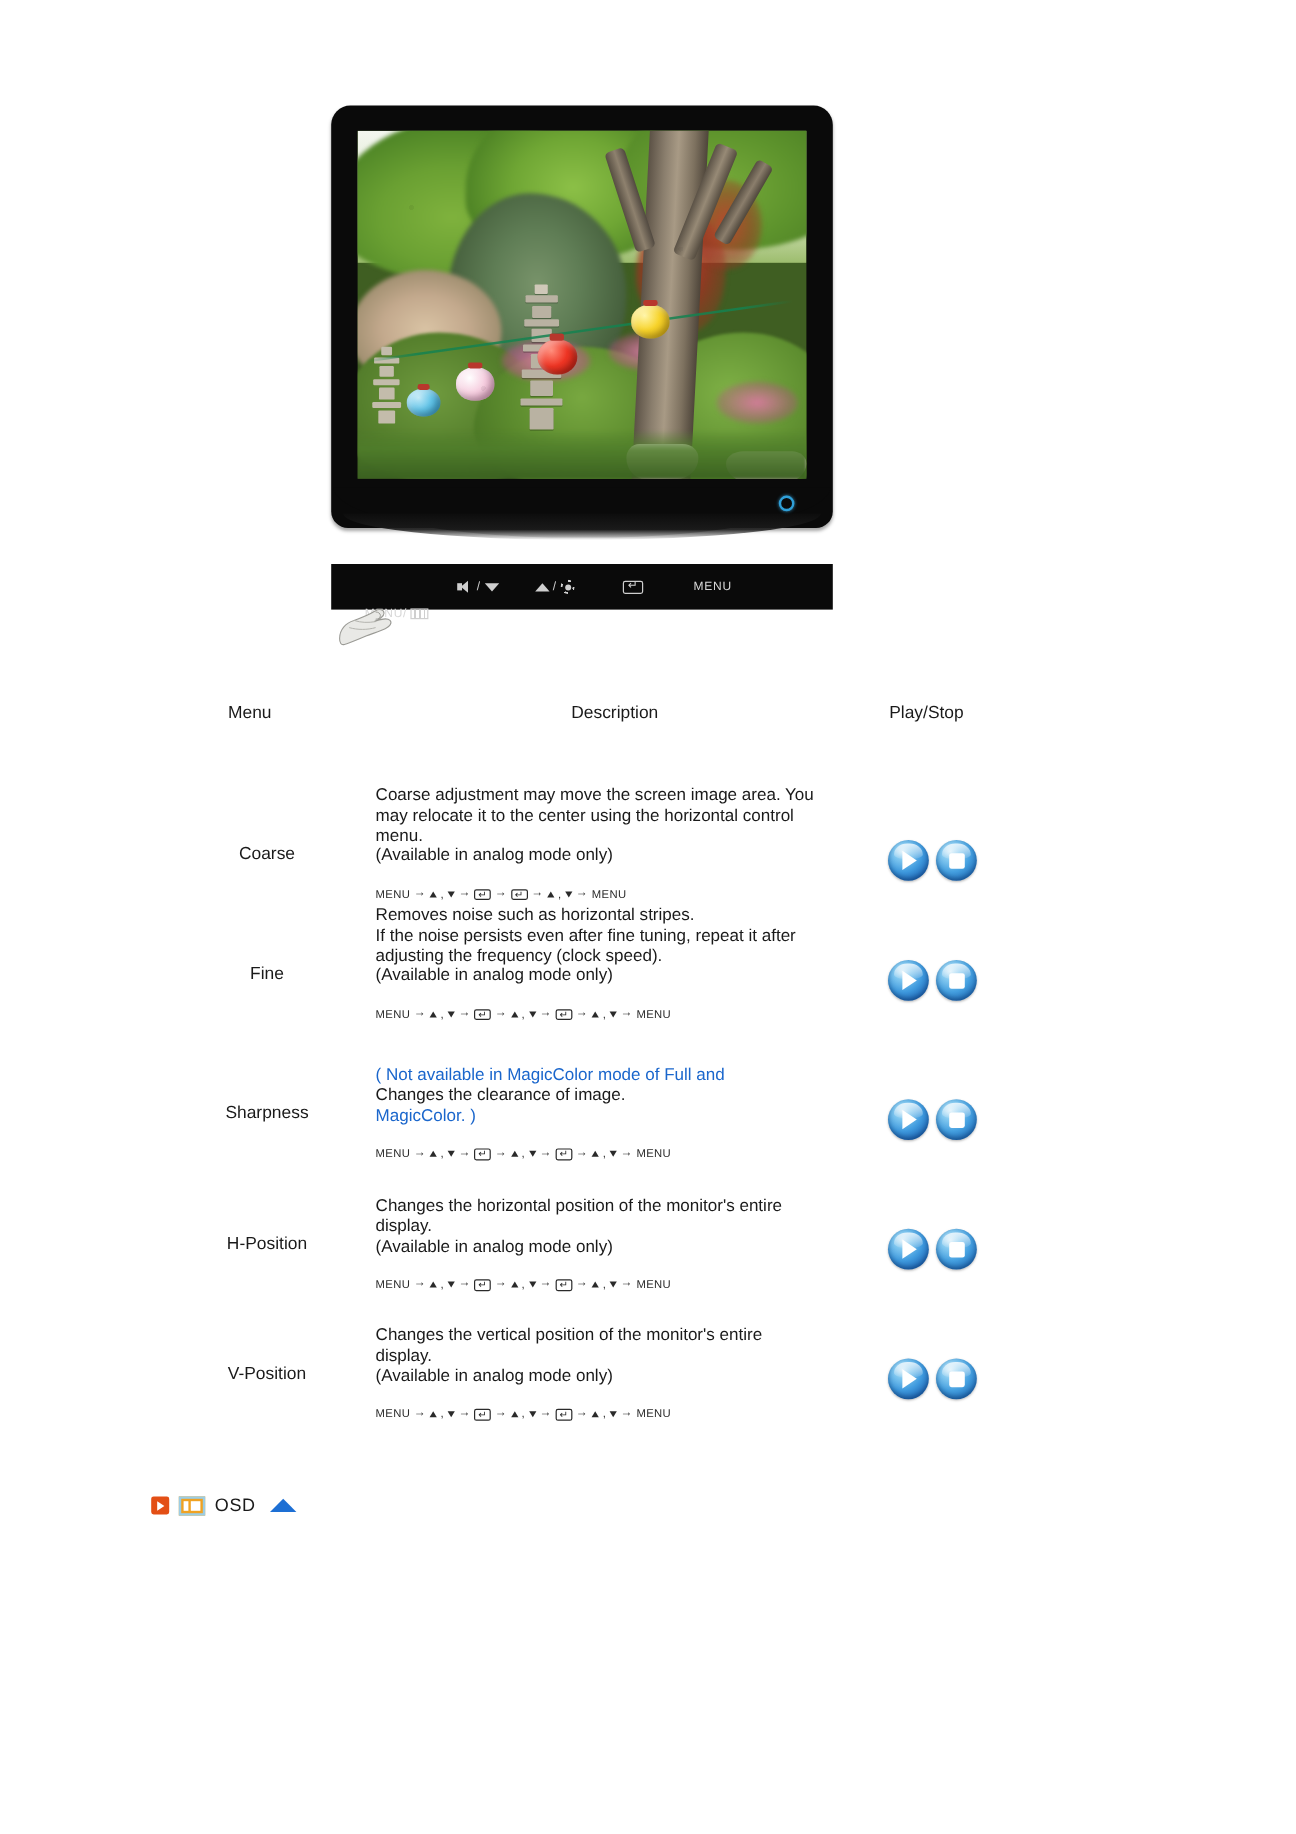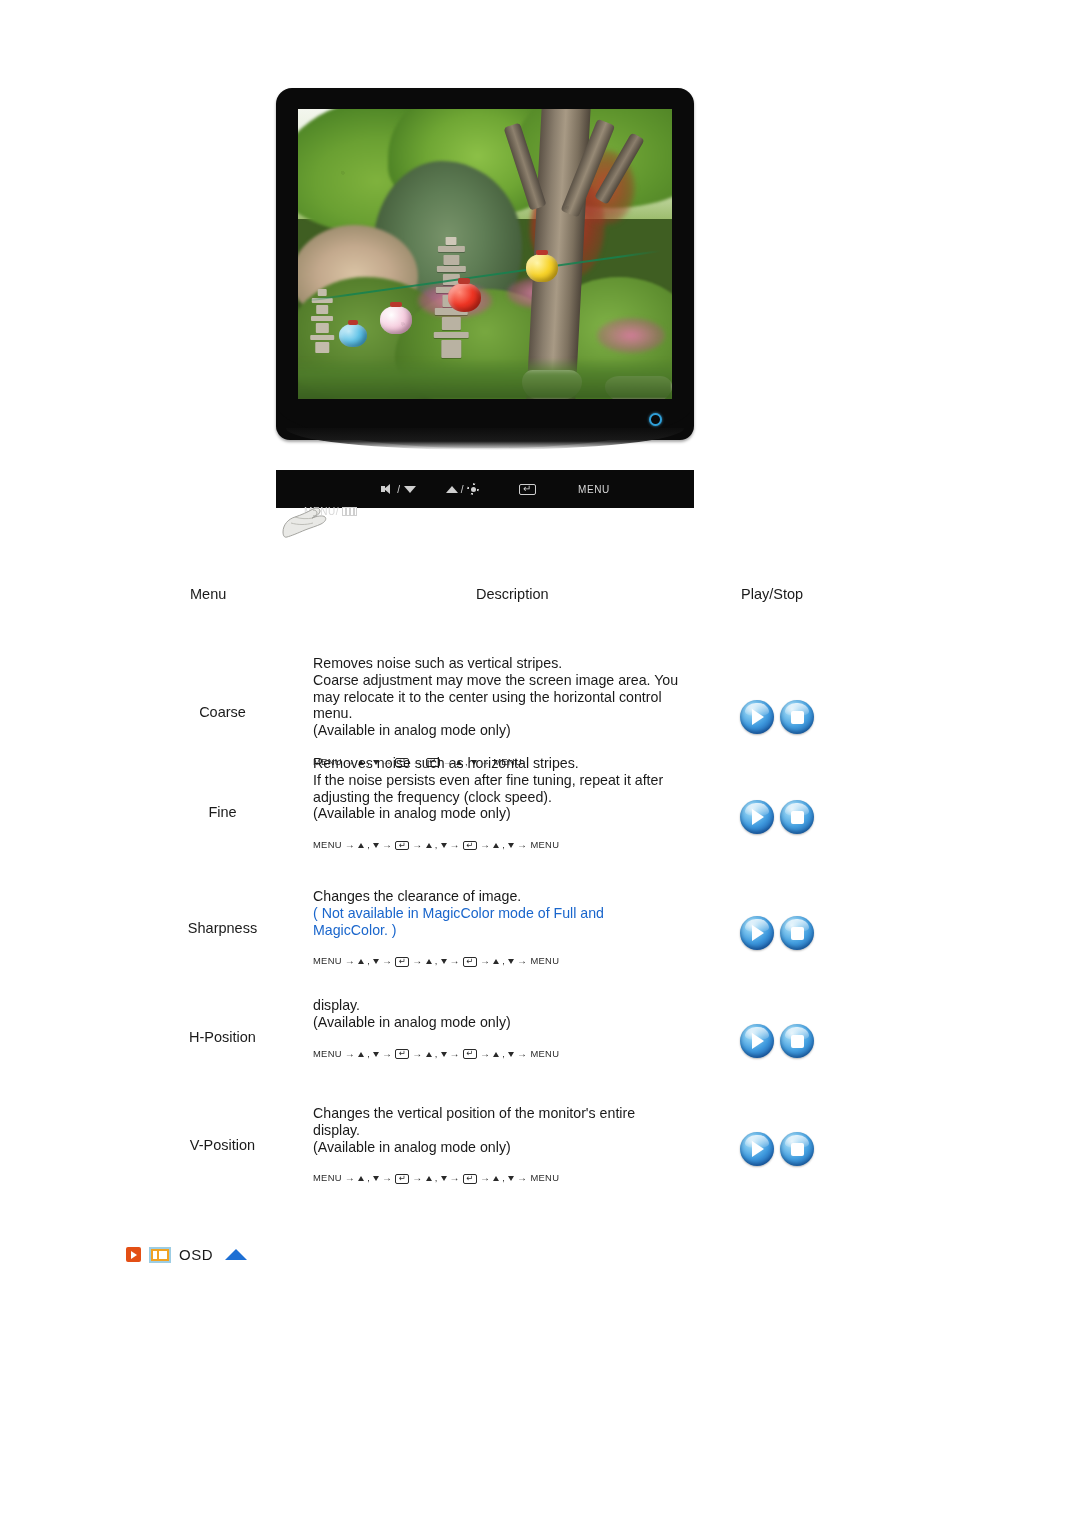--- a/index.html
+++ b/index.html
@@ -479,21 +479,20 @@
 
     <div class="thead">
       <div class="th th-menu">Menu</div>
       <div class="th th-desc">Description</div>
       <div class="th th-play">Play/Stop</div>
     </div>
 
     <div class="row" style="height:133px;">
       <div class="row-menu" style="top:90px;">Coarse</div>
       <div class="row-desc" style="top:41px;">
-        <div class="desc-line">Removes noise such as vertical stripes.</div>
         <div class="desc-line">Coarse adjustment may move the screen image area. You</div>
         <div class="desc-line">may relocate it to the center using the horizontal control</div>
         <div class="desc-line">menu.</div>
         <div class="desc-line">(Available in analog mode only)</div>
         <div class="nav" style="margin-top:17px;">
           <span>MENU</span>
           <span class="arr">→</span>
           <span class="tri-u"></span>
             <span class="comma">,</span>
             <span class="tri-d"></span>
@@ -554,22 +553,22 @@
           </div>
         <div class="obtn obtn-stop">
             <span class="gloss"></span>
           </div>
       </div>
     </div>
 
     <div class="row" style="height:116px;">
       <div class="row-menu" style="top:40px;">Sharpness</div>
       <div class="row-desc" style="top:8px;">
+        <div class="desc-line desc-blue">( Not available in MagicColor mode of Full and</div>
         <div class="desc-line">Changes the clearance of image.</div>
-        <div class="desc-line desc-blue">( Not available in MagicColor mode of Full and</div>
         <div class="desc-line desc-blue">MagicColor. )</div>
         <div class="nav" style="margin-top:17px;">
           <span>MENU</span>
           <span class="arr">→</span>
           <span class="tri-u"></span>
             <span class="comma">,</span>
             <span class="tri-d"></span>
           <span class="arr">→</span>
           <span class="ent-box"></span>
           <span class="arr">→</span>
@@ -592,20 +591,21 @@
           </div>
         <div class="obtn obtn-stop">
             <span class="gloss"></span>
           </div>
       </div>
     </div>
 
     <div class="row" style="height:108px;">
       <div class="row-menu" style="top:33px;">H-Position</div>
       <div class="row-desc" style="top:1px;">
+        <div class="desc-line">Changes the horizontal position of the monitor's entire</div>
         <div class="desc-line">display.</div>
         <div class="desc-line">(Available in analog mode only)</div>
         <div class="nav" style="margin-top:17px;">
           <span>MENU</span>
           <span class="arr">→</span>
           <span class="tri-u"></span>
             <span class="comma">,</span>
             <span class="tri-d"></span>
           <span class="arr">→</span>
           <span class="ent-box"></span>

